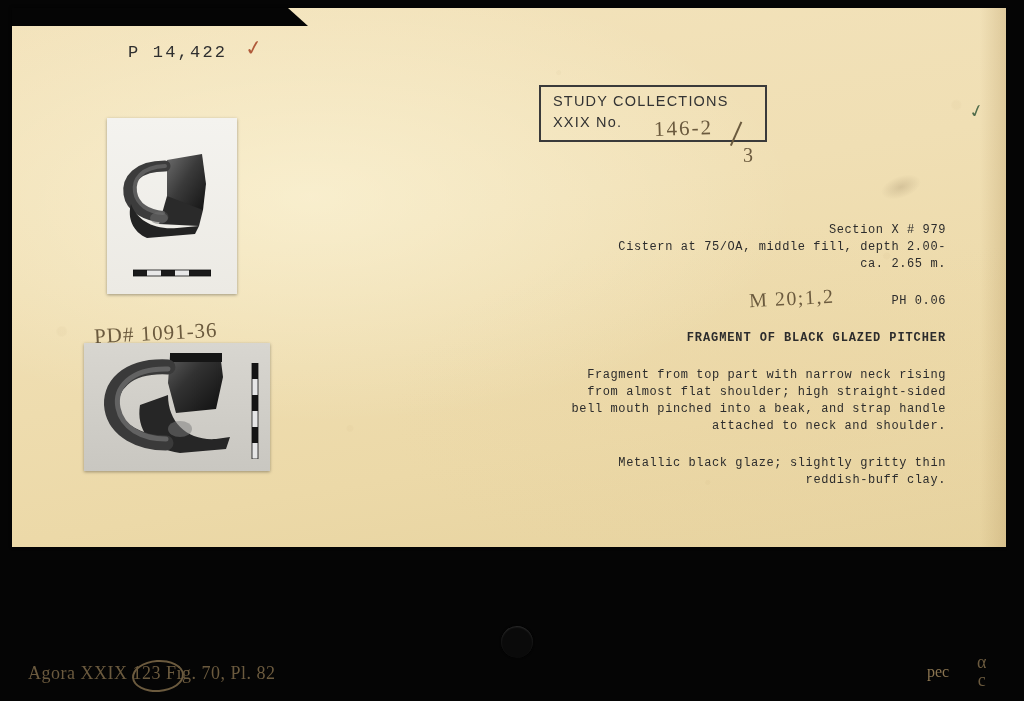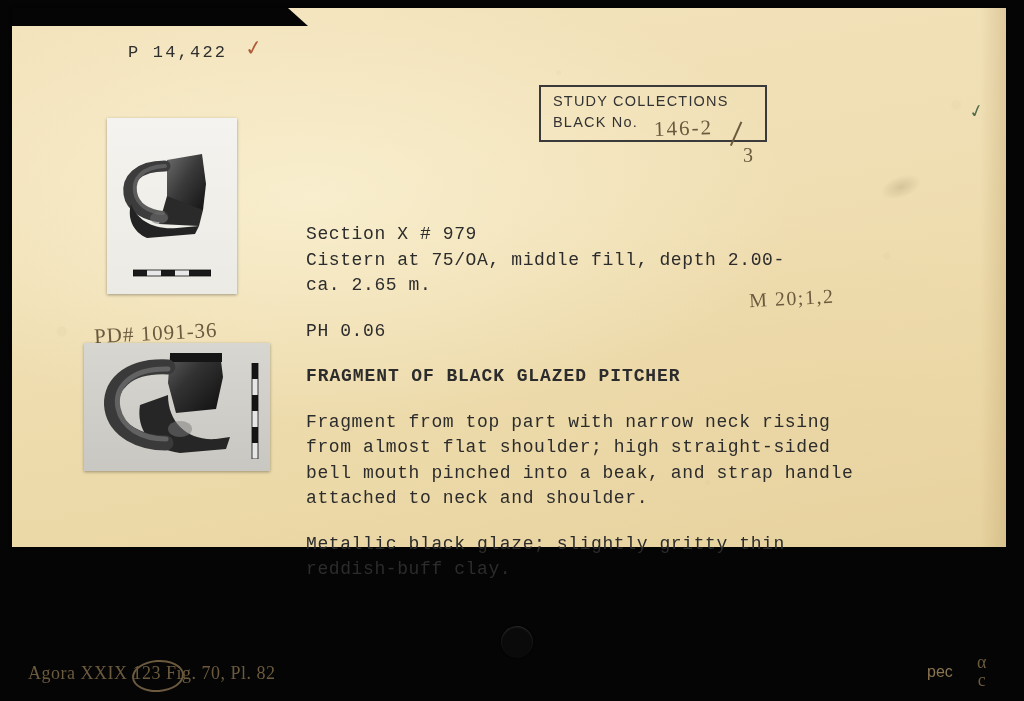--- a/index.html
+++ b/index.html
@@ -200,22 +200,23 @@
   }
 
   
   #body-text {
     position: absolute;
     left: 294px;
     top: 214px;
     width: 640px;
   }
   #body-text .para {
-    font-size: 18px;
+    font-size: 12px;
     margin-bottom: 20px;
+    text-align: right;
   }
   #body-text .para:last-child { margin-bottom: 16px; }
   #body-text .bold {
     font-weight: bold;
     letter-spacing: 0.9px;
   }
 
   
   #m-note {
     position: absolute;
@@ -268,21 +269,21 @@
     width: 48px;
     height: 28px;
     border: 2px solid #6b5a3e;
     border-radius: 50%;
     transform: rotate(-4deg);
   }
   #bottom-right-note {
     position: absolute;
     left: 915px;
     top: 655px;
-    font-family: Liberation Sans, sans-serif;
+    font-family: Liberation Serif, serif;
     font-size: 16px;
     color: #8a7450;
   }
   #bottom-right-mark {
     position: absolute;
     left: 965px;
     top: 645px;
     font-family: "Liberation Serif", serif;
     font-size: 18px;
     color: #6b5a3e;
@@ -296,21 +297,21 @@
 <div id="stage">
 
   <div id="card">
     <div class="noise"></div>
 
     <div id="accession" class="typed">P 14,422</div>
     <div id="accession-check">✓</div>
 
     <div id="stamp">
       <div class="line line1">STUDY COLLECTIONS</div>
-      <div class="line line2">BLACK No.</div>
+      <div class="line line2">XXIX No.</div>
     </div>
     <div id="case-no">146-2</div>
     <div id="case-slash"></div>
     <div id="case-no-sub">3</div>
     <div id="stamp-check">✓</div>
 
     <div id="smudge"></div>
 
     <div id="photo-top" class="photo-mount">
       <div class="img">

